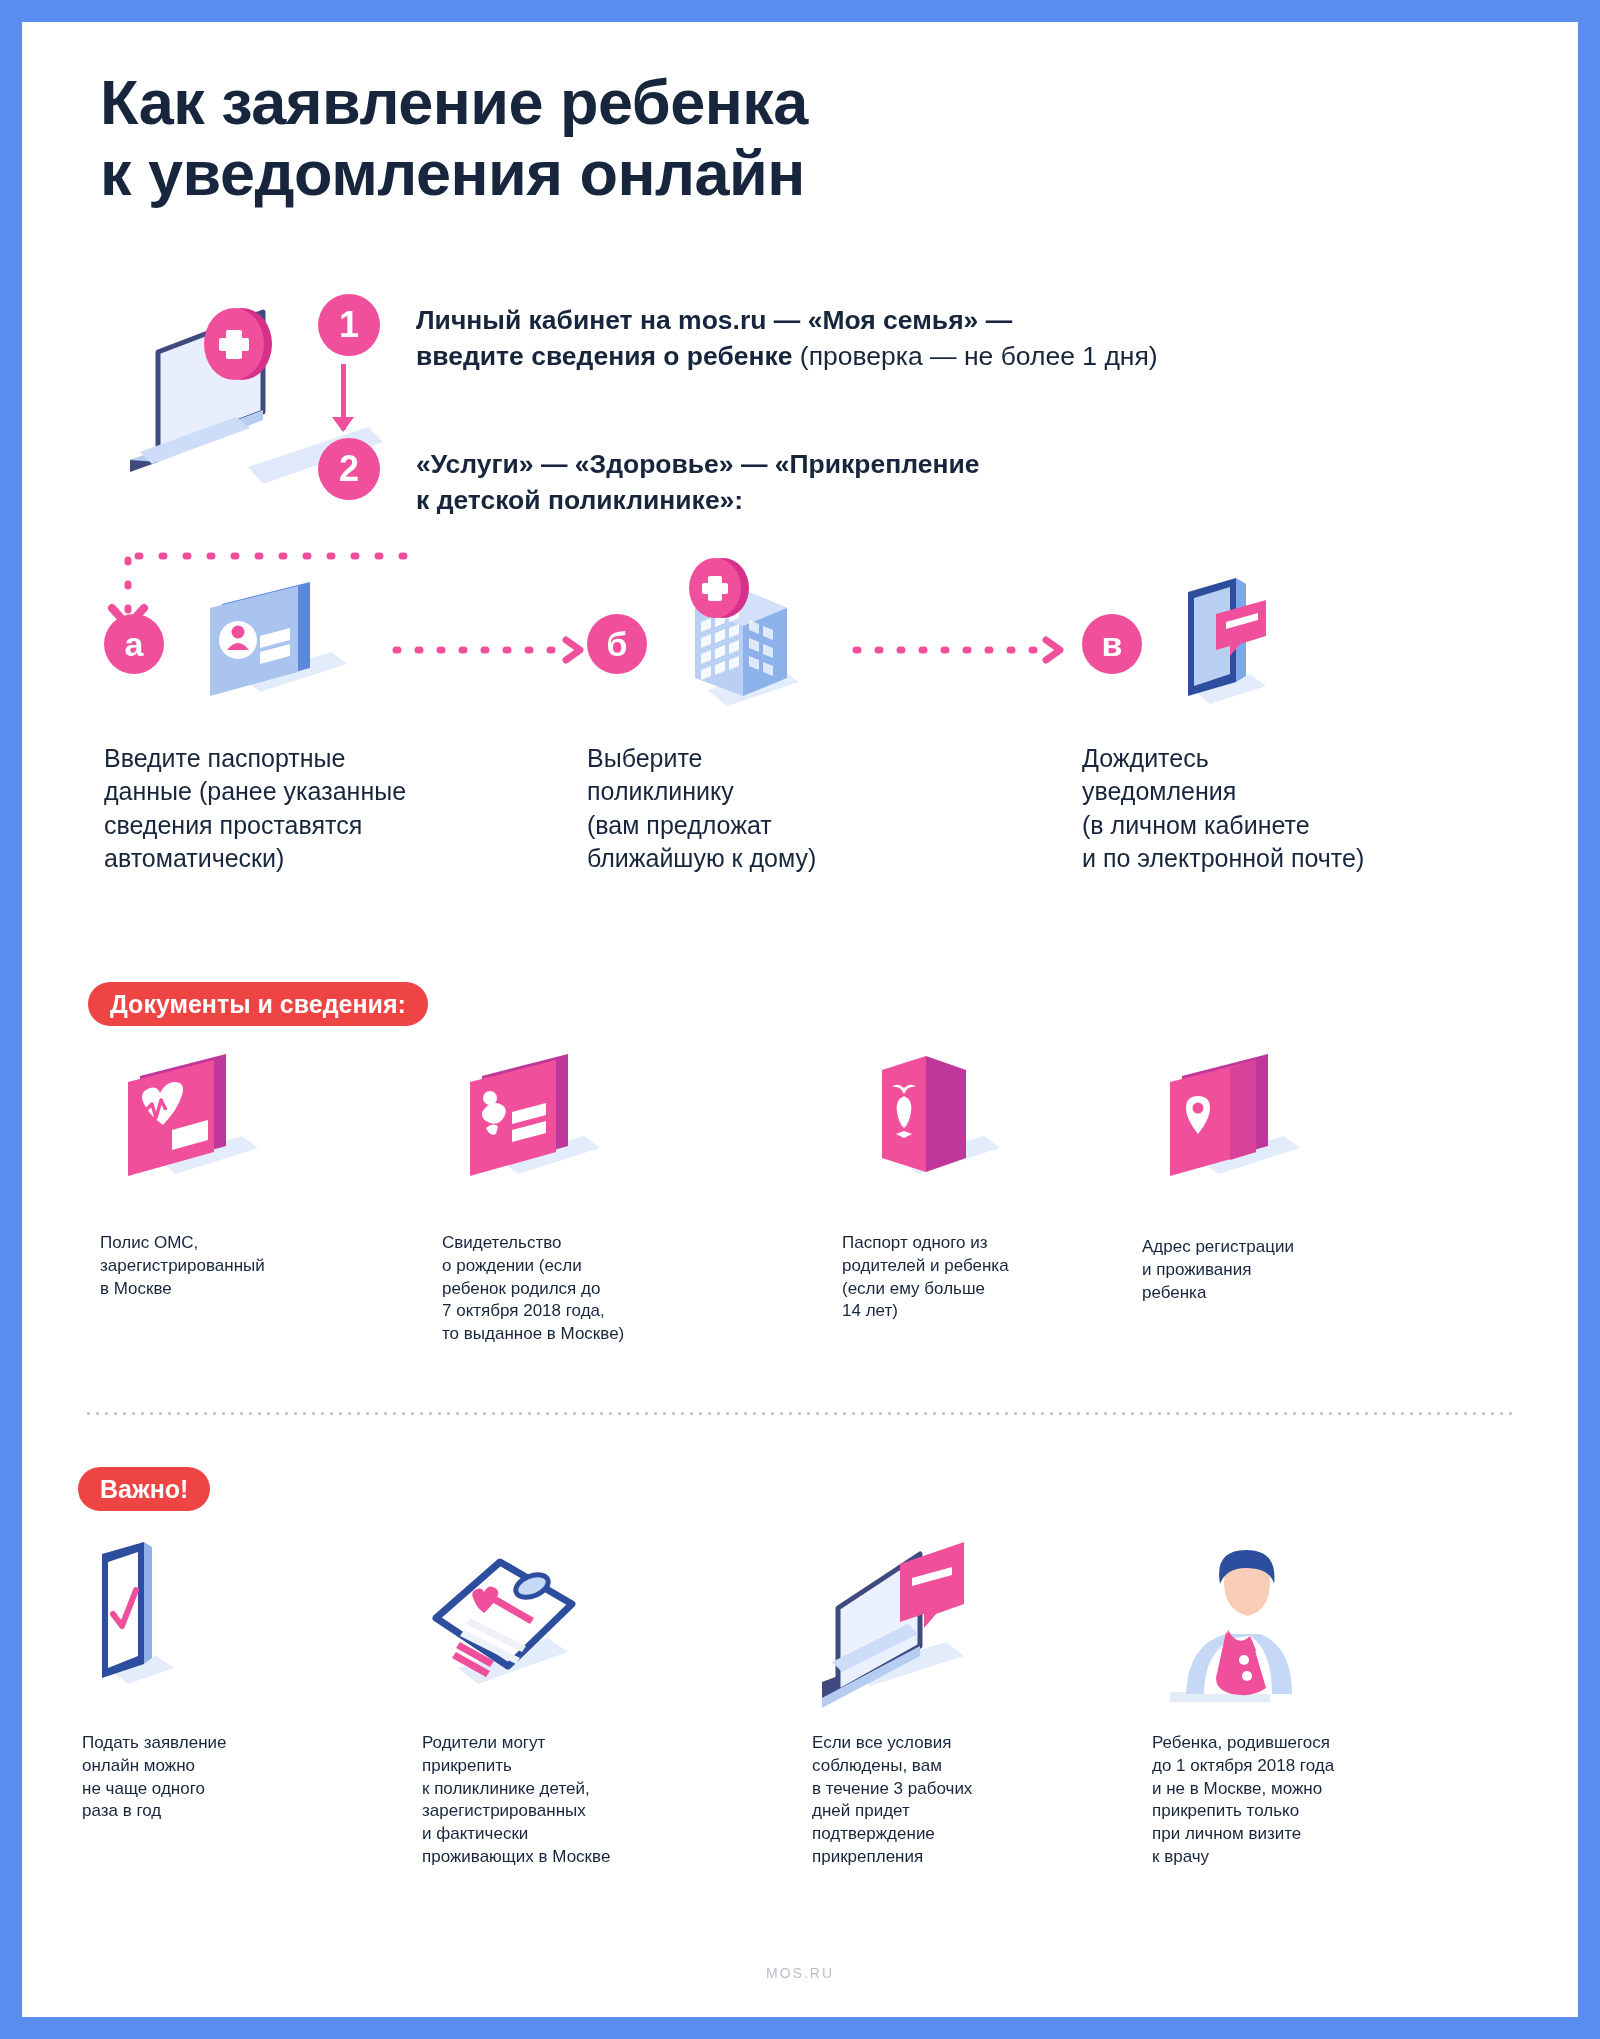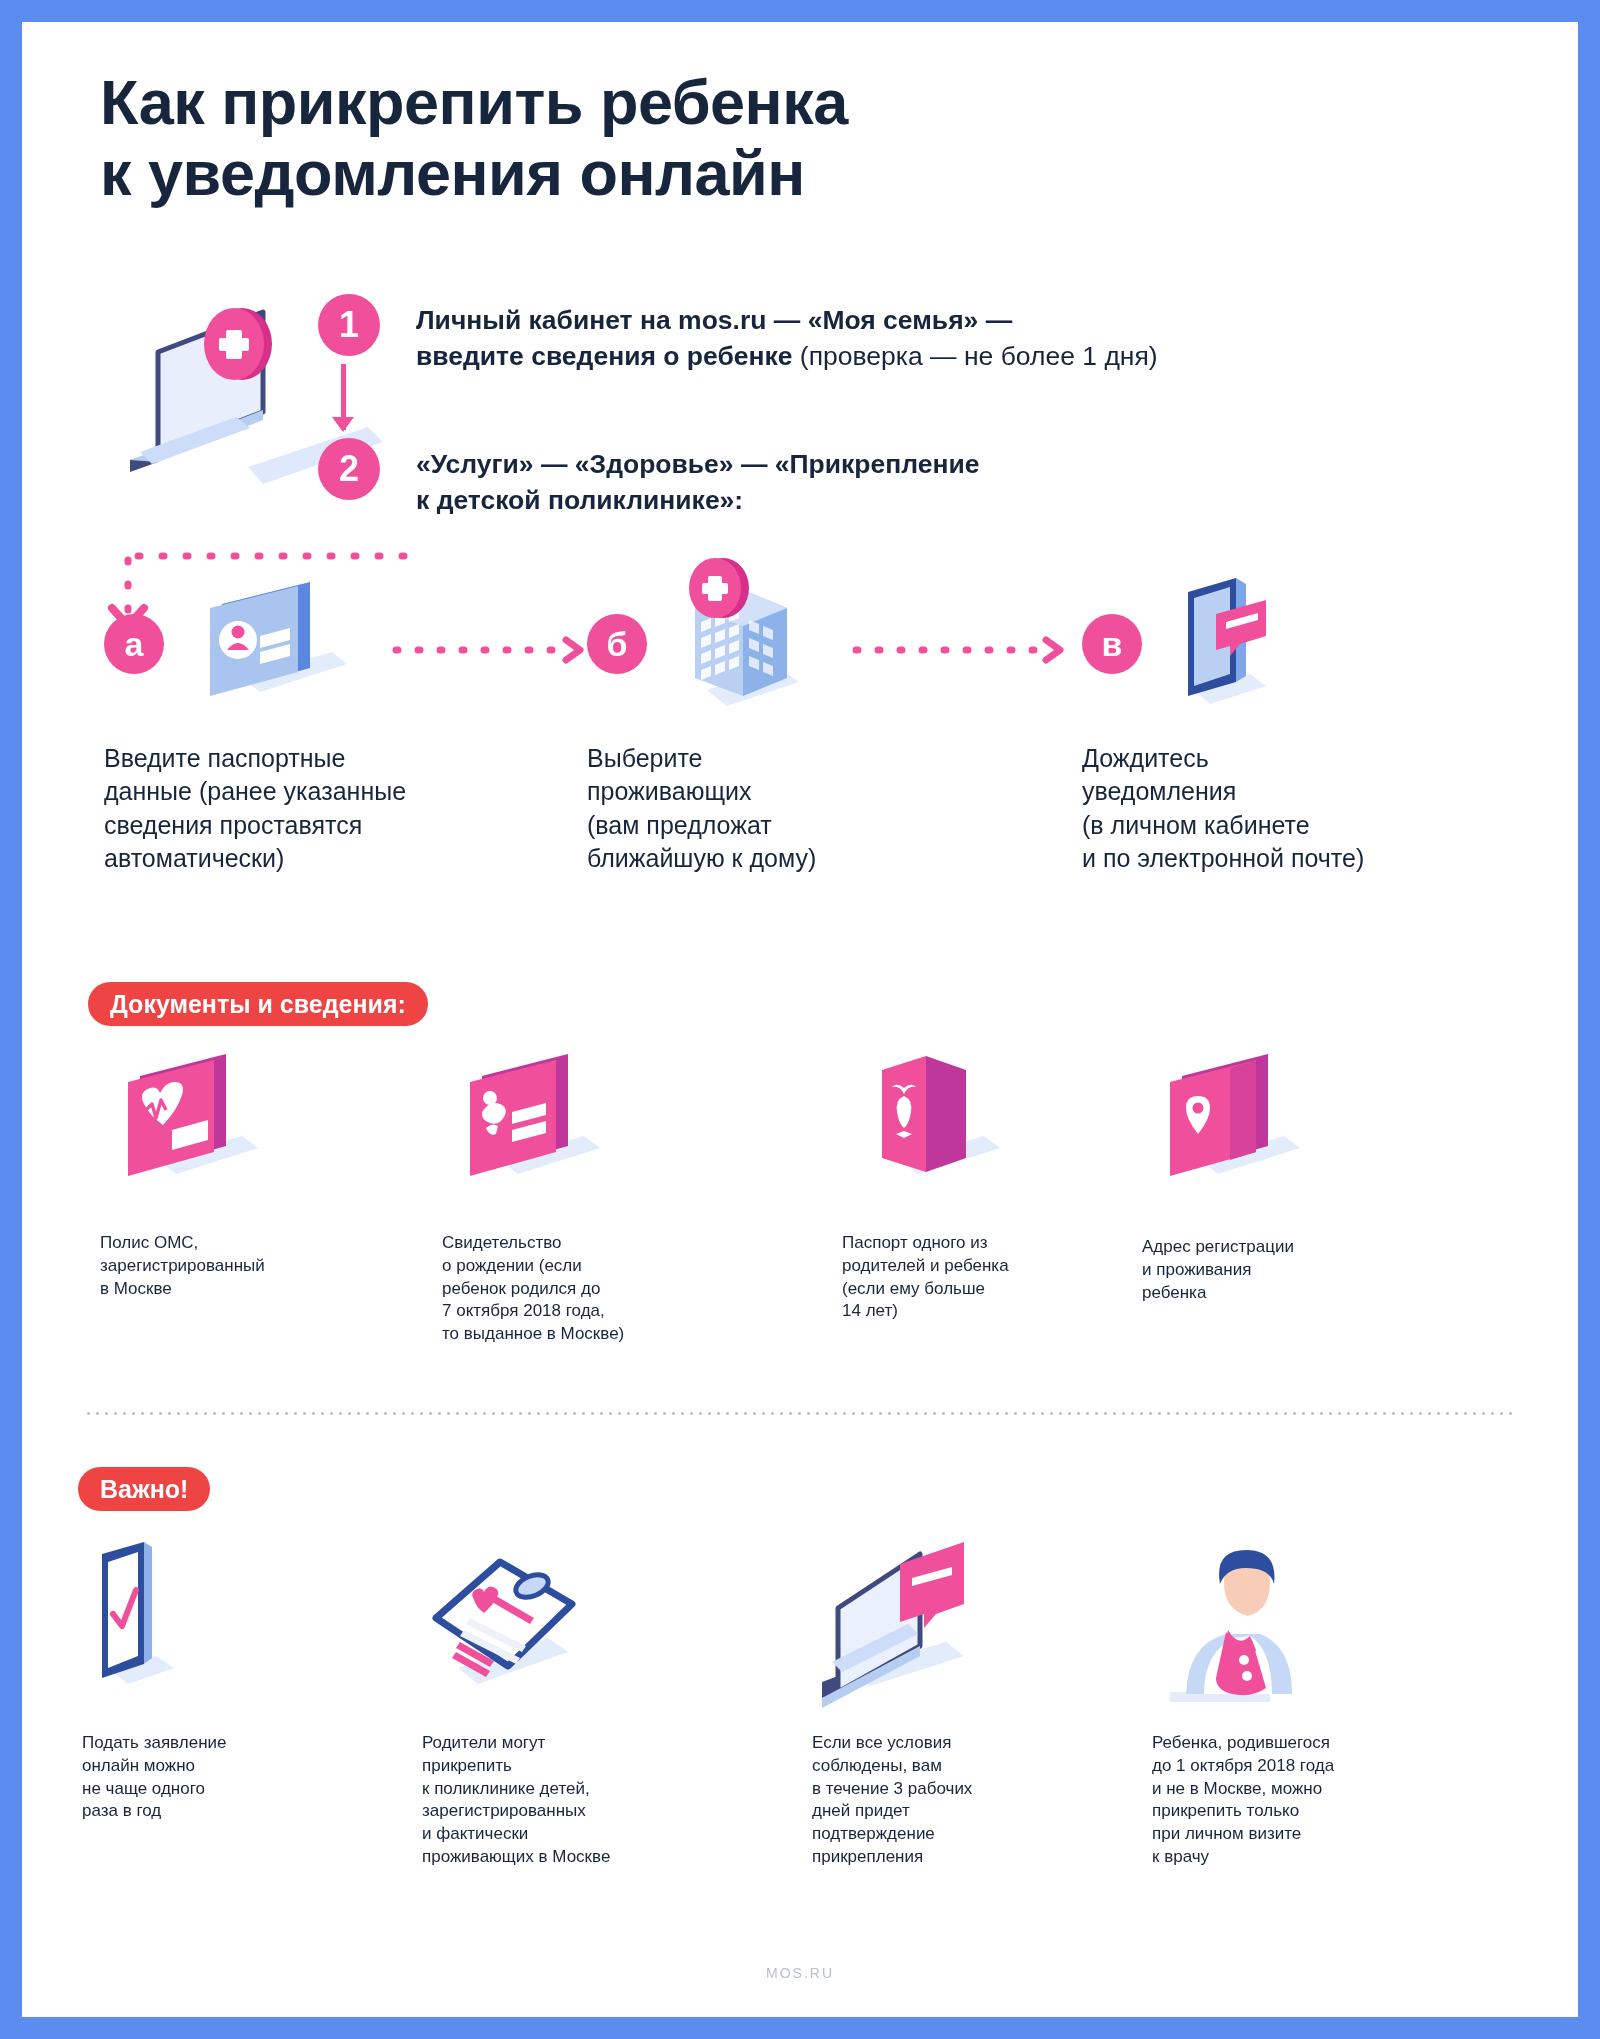--- a/index.html
+++ b/index.html
@@ -100,21 +100,21 @@
   }
   svg{display:block;overflow:visible;}
 </style>
 </head>
 <body>
 
 <div class="frame">
 <div class="page">
 
   <div class="title">
-    <span class="l1">Как прикрепить ребенка</span>
+    <span class="l1">Как заявление ребенка</span>
     <span class="l2">к уведомления онлайн</span>
   </div>
 
   <div style="position:absolute;left:96px;top:270px;">
     <svg width="270" height="200" viewBox="0 0 270 200">
       <polygon points="130,175 250,135 265,150 145,192" fill="#dfe9fb"></polygon>
       <polygon points="40,60 145,20 145,120 40,160" fill="#e8eefc" stroke="#3f4a7e" stroke-width="5" stroke-linejoin="round"></polygon>
       <polygon points="40,160 40,170 12,180 12,168" fill="#3f4a7e"></polygon>
       <polygon points="12,168 40,158 145,118 145,128 40,170" fill="#b6cdf2"></polygon>
       <polygon points="22,160 118,125 132,136 34,172" fill="#cddcf8"></polygon>
@@ -209,21 +209,21 @@
             <polygon points="98,106 108,110 108,120 98,116"></polygon>
                 <polygon points="112,112 122,116 122,126 112,122"></polygon>
           </g>
           <ellipse cx="72" cy="38" rx="26" ry="30" fill="#d6318a"></ellipse>
           <ellipse cx="64" cy="38" rx="26" ry="30" fill="#f0509b"></ellipse>
           <rect x="57" y="26" width="14" height="25" rx="2" fill="#ffffff"></rect>
           <rect x="51" y="33" width="26" height="11" rx="2" fill="#ffffff"></rect>
         </svg>
       </div>
       <div class="sub-cap">Выберите
-проживающих
+поликлинику
 (вам предложат
 ближайшую к дому)</div>
       <svg class="dots" style="left:265px;width:220px;" viewBox="0 0 220 24">
         <line x1="4" y1="12" x2="188" y2="12" stroke="#f0509b" stroke-width="7" stroke-linecap="round" stroke-dasharray="2 20"></line>
         <polyline points="194,2 208,12 194,22" fill="none" stroke="#f0509b" stroke-width="7" stroke-linecap="round" stroke-linejoin="round"></polyline>
       </svg>
     </div>
 
     <div class="sub" style="left:1060px;width:430px;">
       <div class="sub-badge">в</div>

